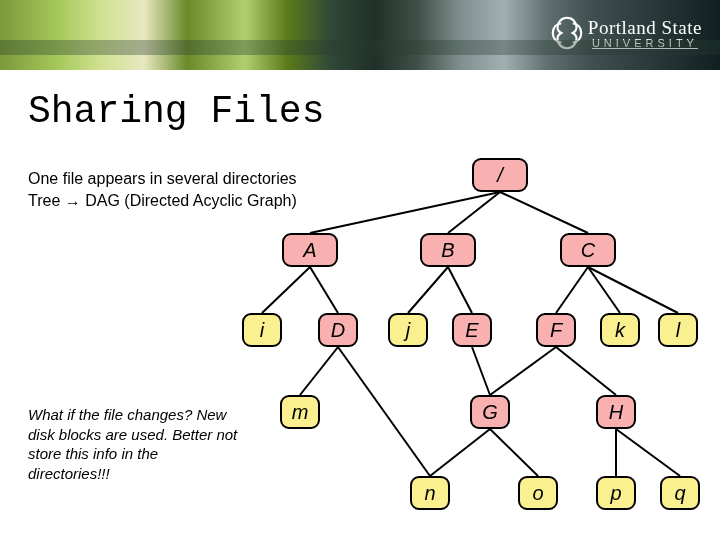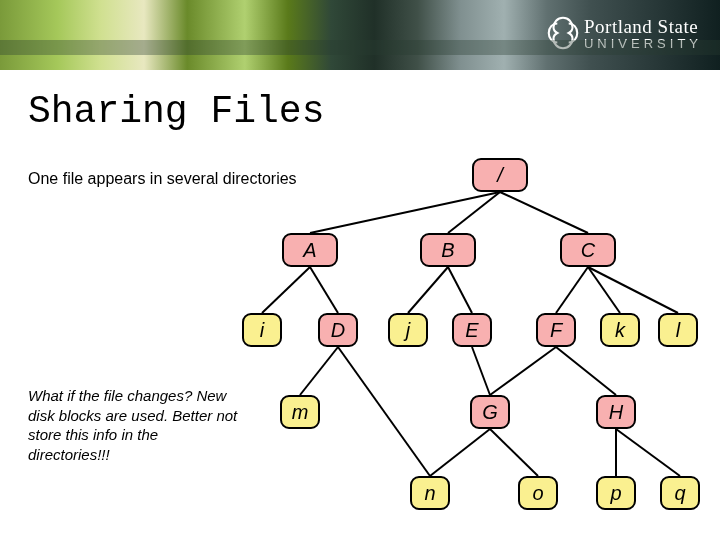--- a/index.html
+++ b/index.html
@@ -38,24 +38,25 @@
     color: #fff;
   }
   .brand svg { display: block; }
   .brand-text .line1 {
     font-family: "Palatino Linotype", Georgia, serif;
     font-size: 19px;
     letter-spacing: 0.5px;
   }
   .brand-text .line2 {
     font-family: Arial, sans-serif;
-    font-size: 13px;
+    font-size: 11px;
     letter-spacing: 4px;
-    text-align: left;
+    text-align: center;
     margin-top: -2px;
+    text-decoration: underline;
   }
   .title {
     position: absolute;
     left: 28px;
     top: 90px;
     font-size: 38px;
     font-family: Liberation Mono, monospace;
     color: #000;
   }
   .descr {
@@ -63,21 +64,21 @@
     left: 28px;
     top: 168px;
     font-size: 16px;
     font-family: Verdana, Arial, sans-serif;
     color: #000;
     line-height: 1.35;
   }
   .caption {
     position: absolute;
     left: 28px;
-    top: 386px;
+    top: 405px;
     width: 210px;
     font-size: 15px;
     font-style: italic;
     font-family: Verdana, Arial, sans-serif;
     color: #000;
     line-height: 1.3;
   }
   
   .diagram {
     position: absolute;
@@ -124,20 +125,21 @@
       <div class="line1">Portland State</div>
       <div class="line2">UNIVERSITY</div>
     </div>
   </div>
 </div>
 
 <div class="title">Sharing Files</div>
 
 <div class="descr">
   <div>One file appears in several directories</div>
+  <div>Tree → DAG (Directed Acyclic Graph)</div>
 </div>
 
 <div class="caption">What if the file changes? New disk blocks are used. Better not store this info in the directories!!!</div>
 
 <div class="diagram" id="diagram">
   <svg class="edges" id="edges">
       <line x1="500" y1="192" x2="310" y2="233" stroke="#000" stroke-width="2"></line>
       <line x1="500" y1="192" x2="448" y2="233" stroke="#000" stroke-width="2"></line>
       <line x1="500" y1="192" x2="588" y2="233" stroke="#000" stroke-width="2"></line>
       <line x1="310" y1="267" x2="262" y2="313" stroke="#000" stroke-width="2"></line>

